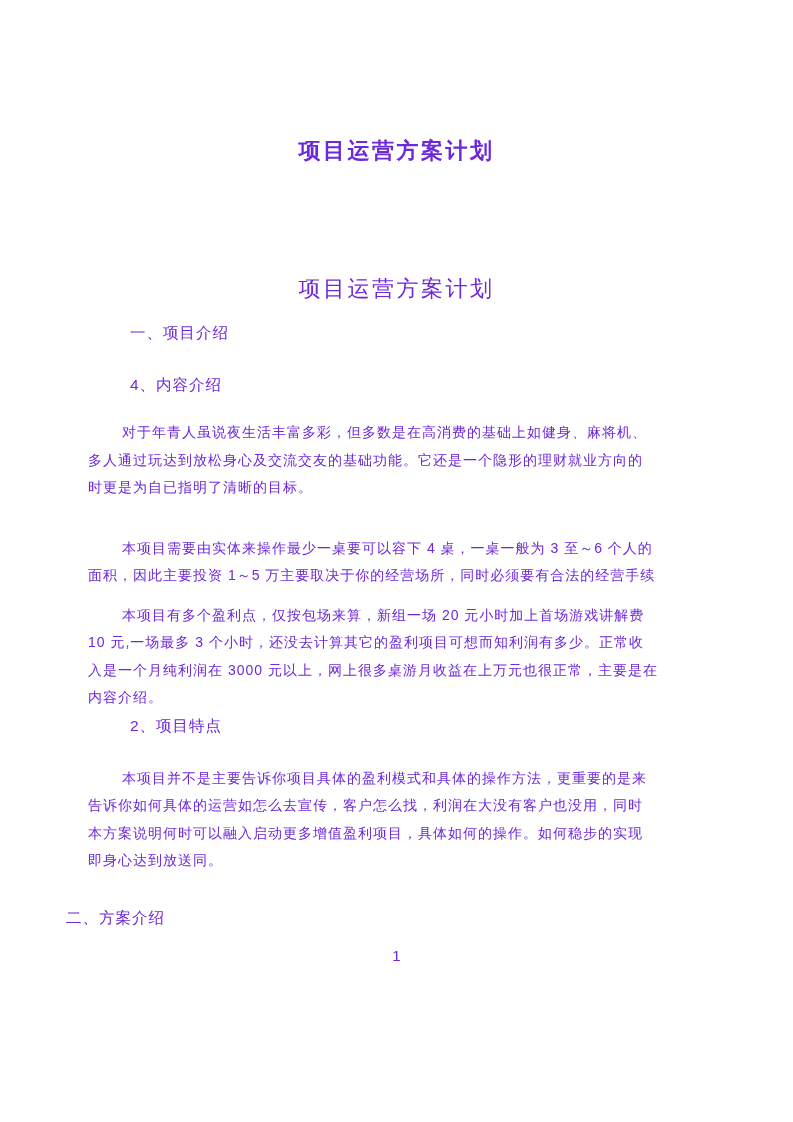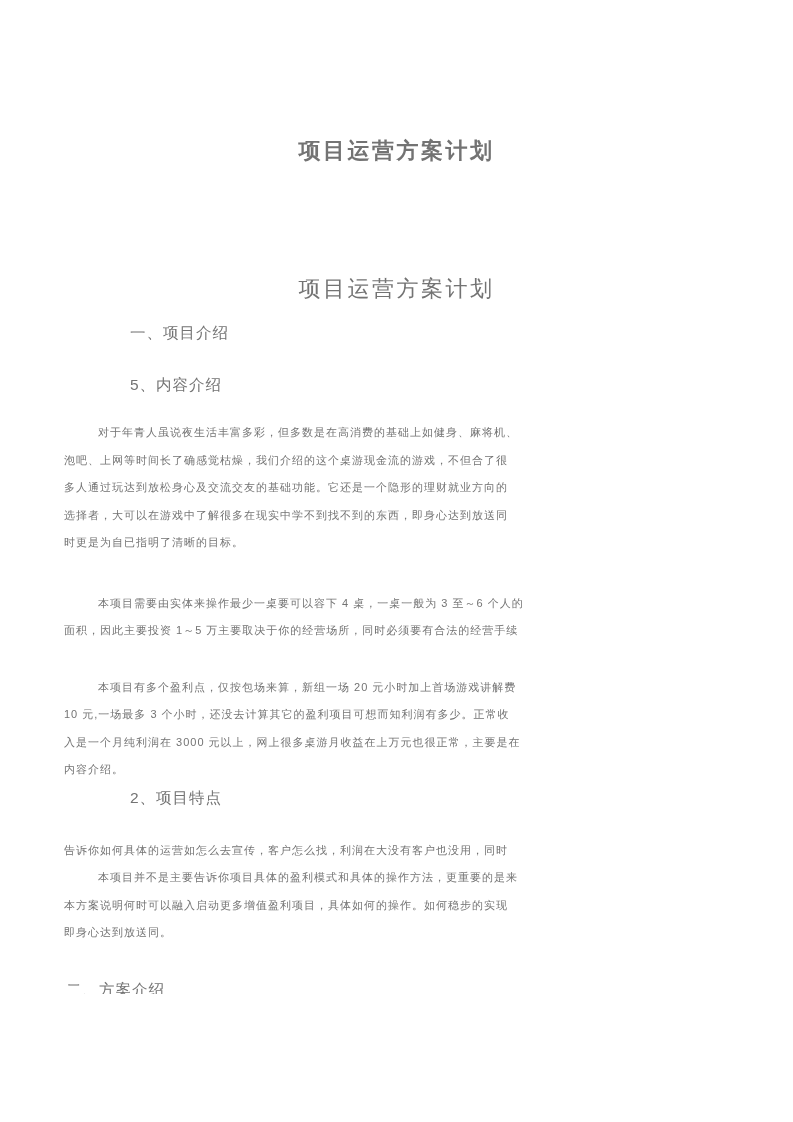--- a/index.html
+++ b/index.html
@@ -6,21 +6,21 @@
     margin: 0;
     padding: 0;
     background: #ffffff;
   }
   .page {
     position: relative;
     width: 793px;
     height: 994px;
     background: #ffffff;
     overflow: hidden;
-    color: #737373;
+    color: #6d28d9;
     font-family: "Liberation Sans", "DejaVu Sans", sans-serif;
   }
   .doc-title {
     margin: 136px 0 0 0;
     text-align: center;
     font-size: 22px;
     line-height: 30px;
     font-weight: bold;
     letter-spacing: 2.5px;
   }
@@ -40,28 +40,28 @@
     line-height: 28px;
     font-weight: normal;
     letter-spacing: 1px;
   }
   .h-sec1   { margin-top: 15px; }
   .h-sub1   { margin-top: 24px; }
   .h-sub2   { }
   .h-sec2   { margin-top: 29px; padding-left: 32px; }
   .para {
     margin: 0;
-    padding-left: 64px;
-    font-size: 11px;
+    padding-left: 88px;
+    font-size: 14px;
     line-height: 27.5px;
     letter-spacing: 1px;
   }
   .p1 { margin-top: 20px; }
   .p2 { margin-top: 33px; }
-  .p3 { margin-top: 29px; }
+  .p3 { margin-top: 12px; }
   .p4 { margin-top: 25px; }
   .line {
     white-space: nowrap;
   }
   .line.indent {
     text-indent: 34px;
   }
   .page-footer {
     margin-top: 14px;
     text-align: center;
@@ -73,47 +73,45 @@
 <body>
 
 <div class="page">
 
   <div class="doc-title">项目运营方案计划</div>
 
   <div class="doc-subtitle">项目运营方案计划</div>
 
   <div class="heading h-sec1">一、项目介绍</div>
 
-  <div class="heading h-sub1">5、内容介绍</div>
+  <div class="heading h-sub1">4、内容介绍</div>
 
   <div class="para p1">
     <div class="line indent">对于年青人虽说夜生活丰富多彩，但多数是在高消费的基础上如健身、麻将机、</div>
-    <div class="line">泡吧、上网等时间长了确感觉枯燥，我们介绍的这个桌游现金流的游戏，不但合了很</div>
     <div class="line">多人通过玩达到放松身心及交流交友的基础功能。它还是一个隐形的理财就业方向的</div>
-    <div class="line">选择者，大可以在游戏中了解很多在现实中学不到找不到的东西，即身心达到放送同</div>
     <div class="line">时更是为自已指明了清晰的目标。</div>
   </div>
 
   <div class="para p2">
     <div class="line indent">本项目需要由实体来操作最少一桌要可以容下 4 桌，一桌一般为 3 至～6 个人的</div>
     <div class="line">面积，因此主要投资 1～5 万主要取决于你的经营场所，同时必须要有合法的经营手续</div>
   </div>
 
   <div class="para p3">
     <div class="line indent">本项目有多个盈利点，仅按包场来算，新组一场 20 元小时加上首场游戏讲解费</div>
     <div class="line">10 元,一场最多  3 个小时，还没去计算其它的盈利项目可想而知利润有多少。正常收</div>
     <div class="line">入是一个月纯利润在 3000 元以上，网上很多桌游月收益在上万元也很正常，主要是在</div>
     <div class="line">内容介绍。</div>
   </div>
 
   <div class="heading h-sub2">2、项目特点</div>
 
   <div class="para p4">
+    <div class="line indent">本项目并不是主要告诉你项目具体的盈利模式和具体的操作方法，更重要的是来</div>
     <div class="line">告诉你如何具体的运营如怎么去宣传，客户怎么找，利润在大没有客户也没用，同时</div>
-    <div class="line indent">本项目并不是主要告诉你项目具体的盈利模式和具体的操作方法，更重要的是来</div>
     <div class="line">本方案说明何时可以融入启动更多增值盈利项目，具体如何的操作。如何稳步的实现</div>
     <div class="line">即身心达到放送同。</div>
   </div>
 
   <div class="heading h-sec2">二、方案介绍</div>
 
   <div class="page-footer">1</div>
 
 </div>
 

